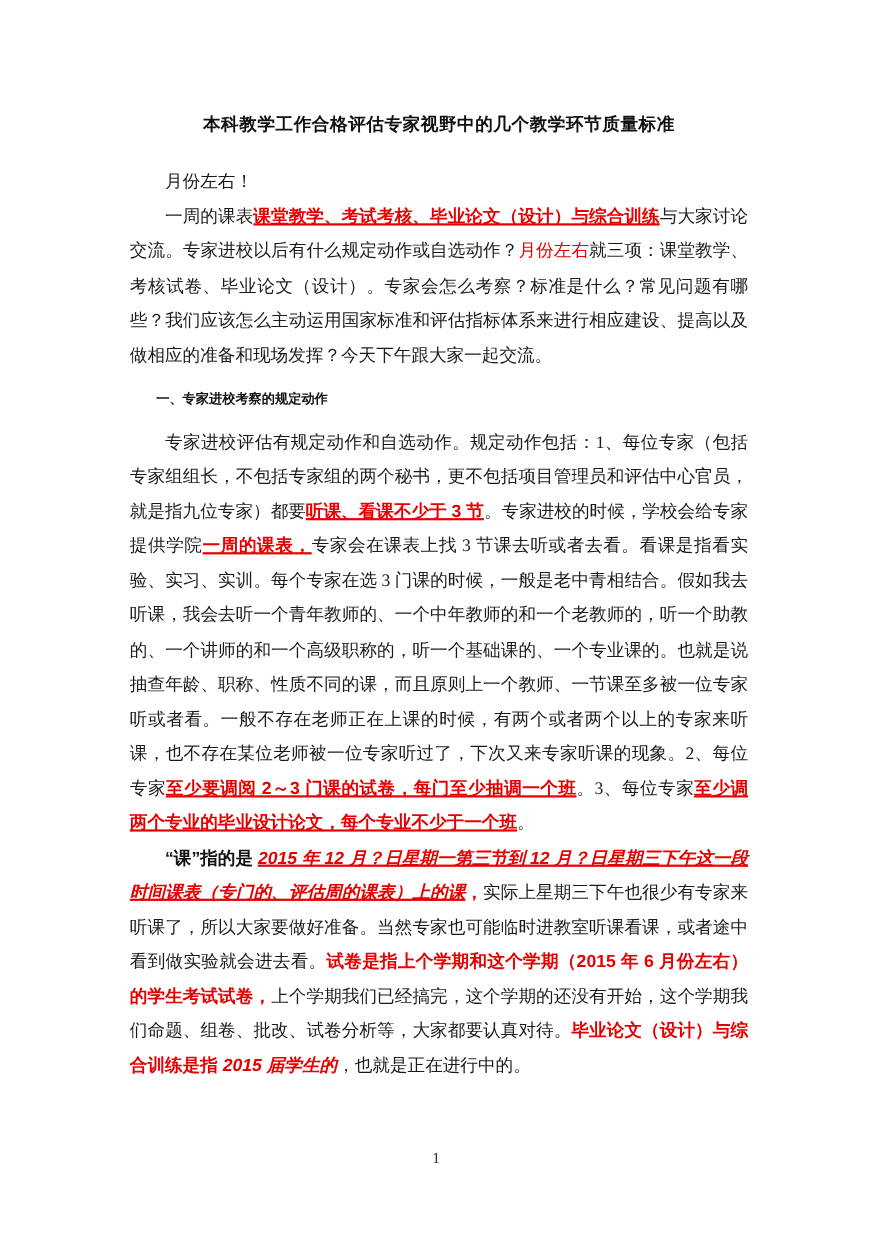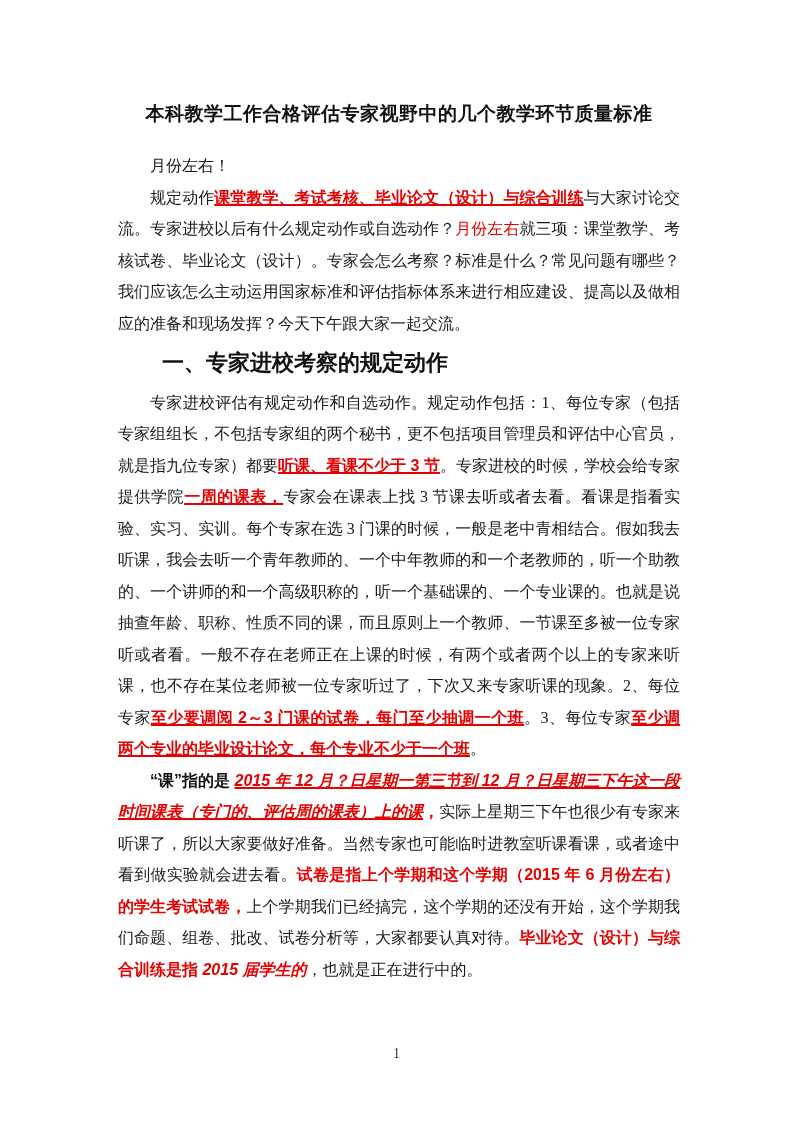--- a/index.html
+++ b/index.html
@@ -12,38 +12,38 @@
   .page {
     position: relative;
     width: 793px; height: 1122px;
     background: #ffffff;
     overflow: hidden;
     padding: 98px 113px 0 118px;
   }
   .doc-title {
     font-family: "Liberation Sans", "DejaVu Sans", sans-serif;
     font-weight: bold;
-    font-size: 19px;
+    font-size: 16px;
     line-height: 32px;
     text-align: center;
     color: #111111;
     margin-bottom: 20px;
     letter-spacing: 0.5px;
   }
   .doc-body {
     font-size: 16px;
     line-height: 31.5px;
     text-align: justify;
   }
   .para { text-indent: 2em; }
   .para.plain { text-indent: 0; }
   .para.heading {
     font-family: "Liberation Sans", "DejaVu Sans", sans-serif;
     font-weight: bold;
-    font-size: 22px;
+    font-size: 12px;
     color: #111111;
     margin: 8px 0;
   }
   .run-normal { color: var(--ink, #1a1a1a); }
   .run-bold {
     font-family: "Liberation Sans", "DejaVu Sans", sans-serif;
     font-weight: bold; color: #111111;
   }
   .run-red { color: var(--red, #e60000); }
   .run-redBold {
@@ -76,20 +76,20 @@
   }
 </style>
 </head>
 <body>
 
 <div class="page">
   <h1 class="doc-title">本科教学工作合格评估专家视野中的几个教学环节质量标准</h1>
 
   <div class="doc-body">
       <p class="para body"><span class="run run-normal">月份左右！</span></p>
-      <p class="para body"><span class="run run-normal">规定动作</span><span class="run run-redBoldU">课堂教学、考试考核、毕业论文（设计）与综合训练</span><span class="run run-normal">与大家讨论交流。专家进校以后有什么规定动作或自选动作？</span><span class="run run-red">月份左右</span><span class="run run-normal">就三项：课堂教学、考核试卷、毕业论文（设计）。专家会怎么考察？标准是什么？常见问题有哪些？我们应该怎么主动运用国家标准和评估指标体系来进行相应建设、提高以及做相应的准备和现场发挥？今天下午跟大家一起交流。</span></p>
+      <p class="para body"><span class="run run-normal">一周的课表</span><span class="run run-redBoldU">课堂教学、考试考核、毕业论文（设计）与综合训练</span><span class="run run-normal">与大家讨论交流。专家进校以后有什么规定动作或自选动作？</span><span class="run run-red">月份左右</span><span class="run run-normal">就三项：课堂教学、考核试卷、毕业论文（设计）。专家会怎么考察？标准是什么？常见问题有哪些？我们应该怎么主动运用国家标准和评估指标体系来进行相应建设、提高以及做相应的准备和现场发挥？今天下午跟大家一起交流。</span></p>
       <h2 class="para heading"><span class="run run-bold">一、专家进校考察的规定动作</span></h2>
       <p class="para body"><span class="run run-normal">专家进校评估有规定动作和自选动作。规定动作包括：1、每位专家（包括专家组组长，不包括专家组的两个秘书，更不包括项目管理员和评估中心官员，就是指九位专家）都要</span><span class="run run-redBoldU">听课、看课不少于 3 节</span><span class="run run-normal">。专家进校的时候，学校会给专家提供学院</span><span class="run run-redBoldU">一周的课表，</span><span class="run run-normal">专家会在课表上找 3 节课去听或者去看。看课是指看实验、实习、实训。每个专家在选 3 门课的时候，一般是老中青相结合。假如我去听课，我会去听一个青年教师的、一个中年教师的和一个老教师的，听一个助教的、一个讲师的和一个高级职称的，听一个基础课的、一个专业课的。也就是说抽查年龄、职称、性质不同的课，而且原则上一个教师、一节课至多被一位专家听或者看。一般不存在老师正在上课的时候，有两个或者两个以上的专家来听课，也不存在某位老师被一位专家听过了，下次又来专家听课的现象。2、每位专家</span><span class="run run-redBoldU">至少要调阅 2～3 门课的试卷，每门至少抽调一个班</span><span class="run run-normal">。3、每位专家</span><span class="run run-redBoldU">至少调两个专业的毕业设计论文，每个专业不少于一个班</span><span class="run run-normal">。</span></p>
       <p class="para body"><span class="run run-bold">“课”指的是 </span><span class="run run-redBoldItalicU">2015 年 12 月？日星期一第三节到 12 月？日星期三下午这一段时间课表（专门的、评估周的课表）上的课</span><span class="run run-redBold">，</span><span class="run run-normal">实际上星期三下午也很少有专家来听课了，所以大家要做好准备。当然专家也可能临时进教室听课看课，或者途中看到做实验就会进去看。</span><span class="run run-redBold">试卷是指上个学期和这个学期（2015 年 6 月份左右）的学生考试试卷</span><span class="run run-redBold">，</span><span class="run run-normal">上个学期我们已经搞完，这个学期的还没有开始，这个学期我们命题、组卷、批改、试卷分析等，大家都要认真对待。</span><span class="run run-redBold">毕业论文（设计）与综合训练是指 </span><span class="run run-redBoldItalic">2015 届学生的</span><span class="run run-normal">，也就是正在进行中的。</span></p>
     </div>
 
   <div class="page-number">1</div>
 </div>
 
 </body></html>

